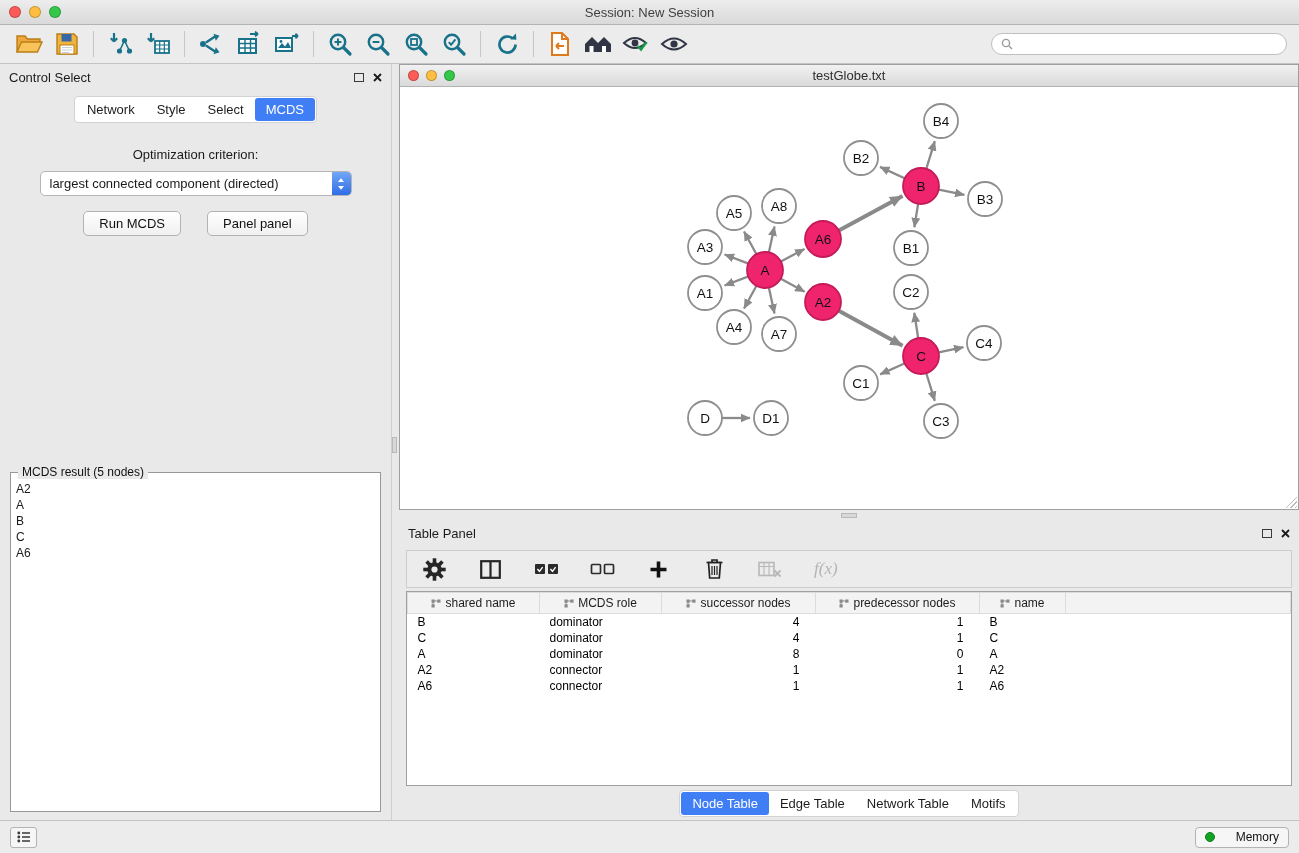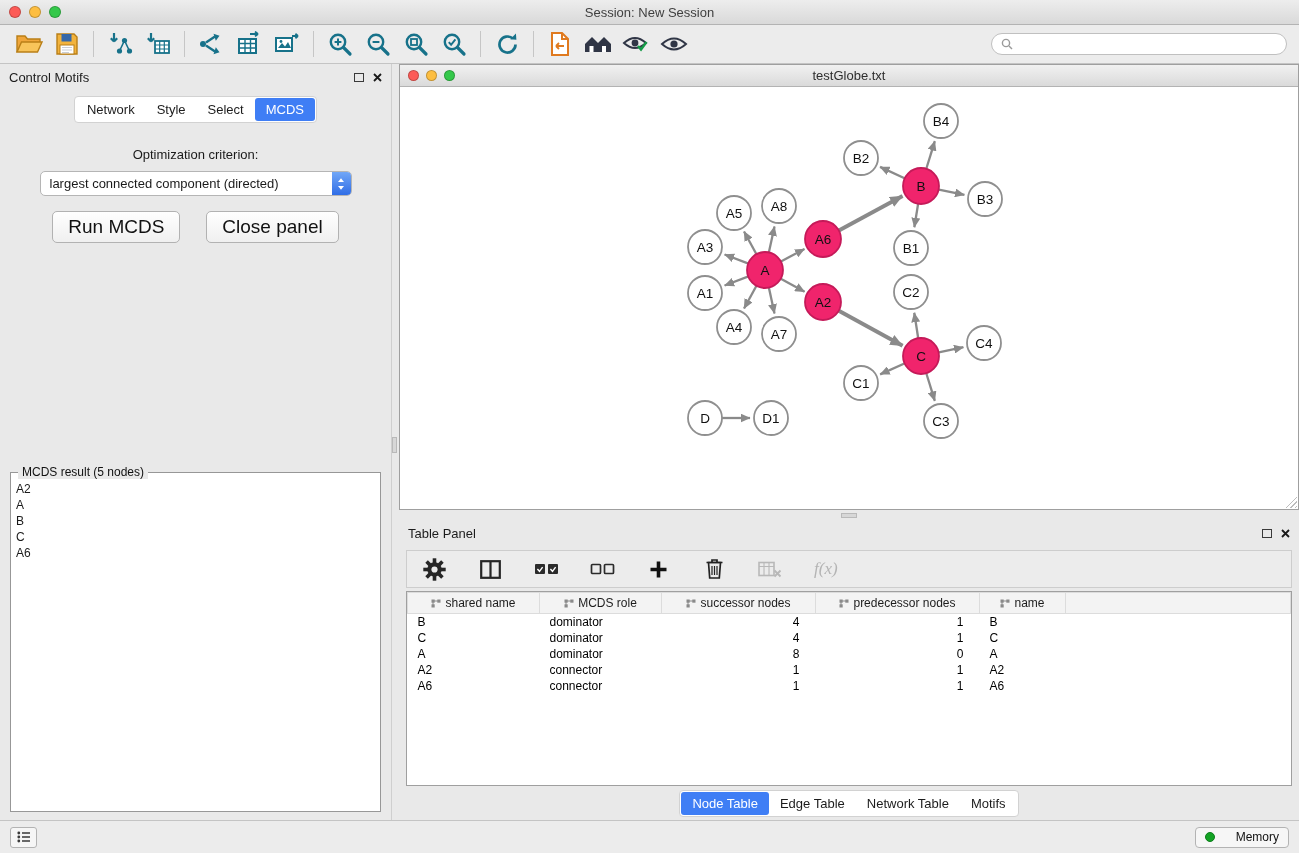--- a/index.html
+++ b/index.html
@@ -27,21 +27,21 @@
   .ph-controls{margin-left:auto;display:flex;align-items:center;gap:9px}
   .float-ic{width:10px;height:9px;border:1.5px solid #3a3a3a;display:inline-block}
   .seg-tabs{display:flex;align-self:center;background:#fff;border:1px solid #d2d2d2;border-radius:4px;padding:1px;margin-top:5px}
   .seg-tab{padding:4px 11px;font-size:13px;color:#1c1c1c;border-radius:3px;white-space:nowrap}
   .seg-tab.active{background:#3f7ef5;color:#fff}
   .opt-label{text-align:center;margin-top:24px;font-size:13px}
   .dropdown{margin:9px auto 0;width:312px;height:25px;background:#fff;border:1px solid #b5b5b5;border-radius:5px;display:flex;align-items:center;overflow:hidden}
   .dropdown .dd-value{flex:1;font-size:13px;padding:0 9px;white-space:nowrap;overflow:hidden}
   .dd-stepper{width:19px;height:25px;background:linear-gradient(#74a9f8,#2d6be5);display:flex;align-items:center;justify-content:center}
   .cp-buttons{display:flex;justify-content:center;gap:26px;margin-top:15px}
-  .btn{background:linear-gradient(#ffffff,#f0f0f0);border:1px solid #b2b2b2;border-radius:5px;padding:4px 15px;font-size:19px;font-family:inherit;color:#111}
+  .btn{background:linear-gradient(#ffffff,#f0f0f0);border:1px solid #b2b2b2;border-radius:5px;padding:4px 15px;font-size:13px;font-family:inherit;color:#111}
   .result-box{margin:auto 10px 8px;height:340px;flex:0 0 340px;border:1px solid #979797;background:#fff;position:relative}
   .result-legend{position:absolute;top:-8px;left:7px;background:#e9e9e9;padding:0 4px;font-size:12px;color:#111}
   .result-list{padding:8px 5px;font-size:12px;line-height:16px}
   
   .right-area{flex:1;min-width:0;display:flex;flex-direction:column;padding-left:7px;position:relative}
   .network-window{height:446px;flex:0 0 446px;border:1px solid #9f9f9f;background:#fff;display:flex;flex-direction:column}
   .inner-titlebar{height:22px;flex:0 0 22px;background:linear-gradient(#f1f1f1,#dadada);border-bottom:1px solid #b3b3b3;display:flex;align-items:center;position:relative}
   .inner-titlebar .lights{margin-left:8px;gap:7px}
   .inner-titlebar .light{width:11px;height:11px}
   .inner-titlebar .iw-title{position:absolute;left:0;right:0;text-align:center;font-size:13px;color:#2e2e2e}
@@ -246,21 +246,21 @@
           </svg>
         </span>
       <input type="text" value="" style="">
     </div>
   </div>
 
   <div class="main">
 
     <div class="control-panel">
       <div class="panel-header">
-        <span>Control Motifs</span>
+        <span>Control Select</span>
         <span class="ph-controls">
           <span class="float-ic"></span>
           <span style="display:flex">
               <svg width="9" height="9" viewBox="0 0 9 9">
                 <path d="M1 1l7 7M8 1L1 8" stroke="#1a1a1a" stroke-width="1.8"></path>
               </svg>
             </span>
         </span>
       </div>
       <div class="seg-tabs" id="cp-tabs">
@@ -274,21 +274,21 @@
         <span class="dd-value">largest connected component (directed)</span>
         <span class="dd-stepper">
             <svg width="8" height="14" viewBox="0 0 8 14">
               <path d="M4 1.2L7 5H1z" fill="#fff"></path>
               <path d="M4 12.8L1 9h6z" fill="#fff"></path>
             </svg>
           </span>
       </div>
       <div class="cp-buttons">
         <button class="btn">Run MCDS</button>
-        <button class="btn">Close panel</button>
+        <button class="btn">Panel panel</button>
       </div>
       <div class="result-box">
         <span class="result-legend">MCDS result (5 nodes)</span>
         <div class="result-list" id="result-list">
             <div>A2</div>
             <div>A</div>
             <div>B</div>
             <div>C</div>
             <div>A6</div>
           </div>

